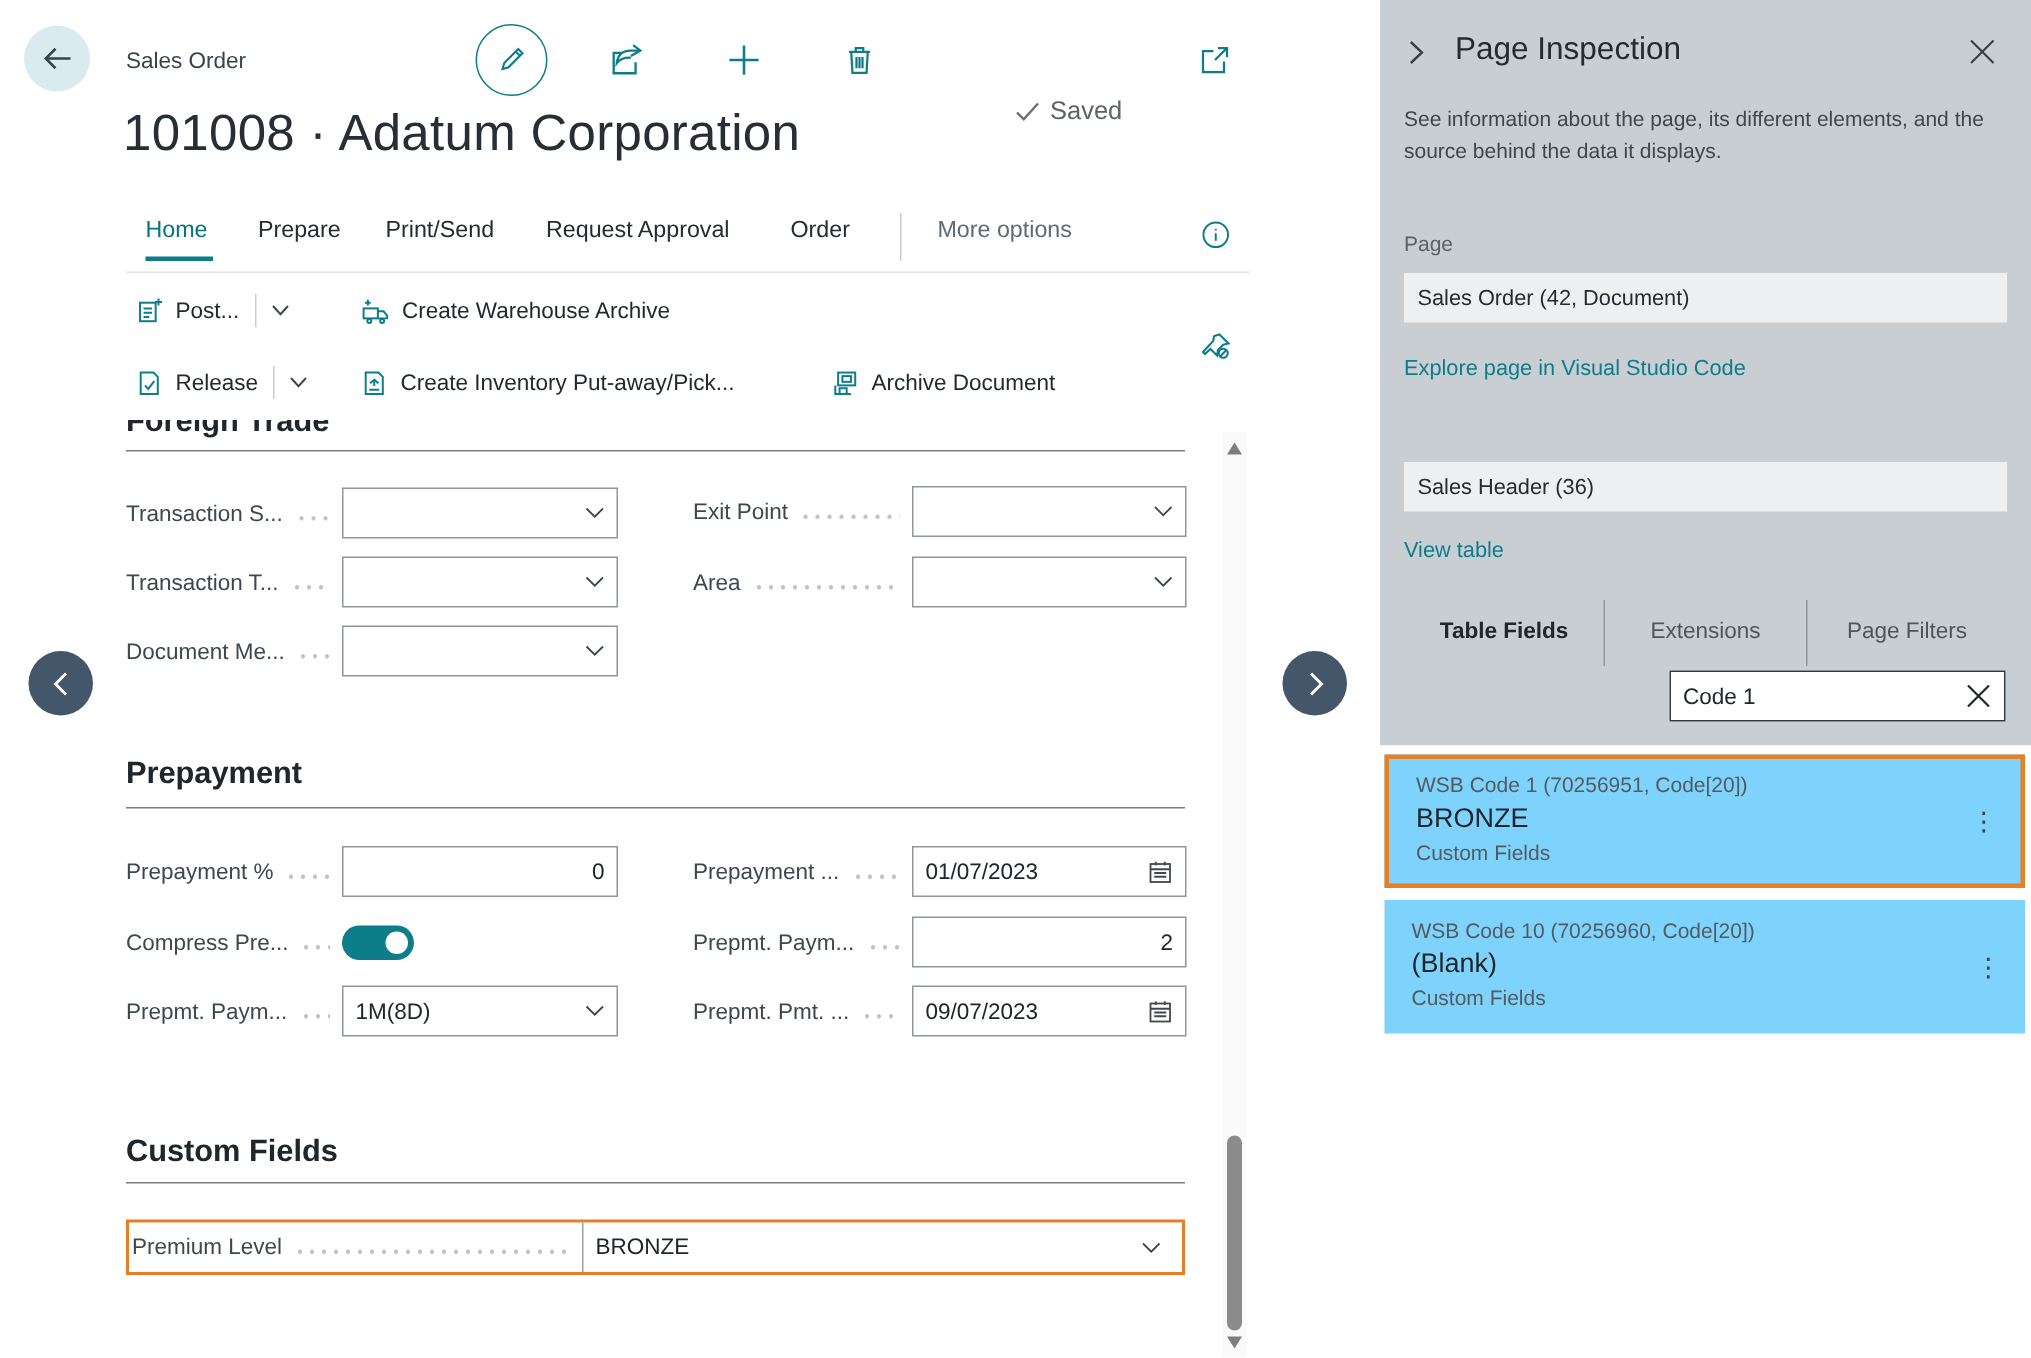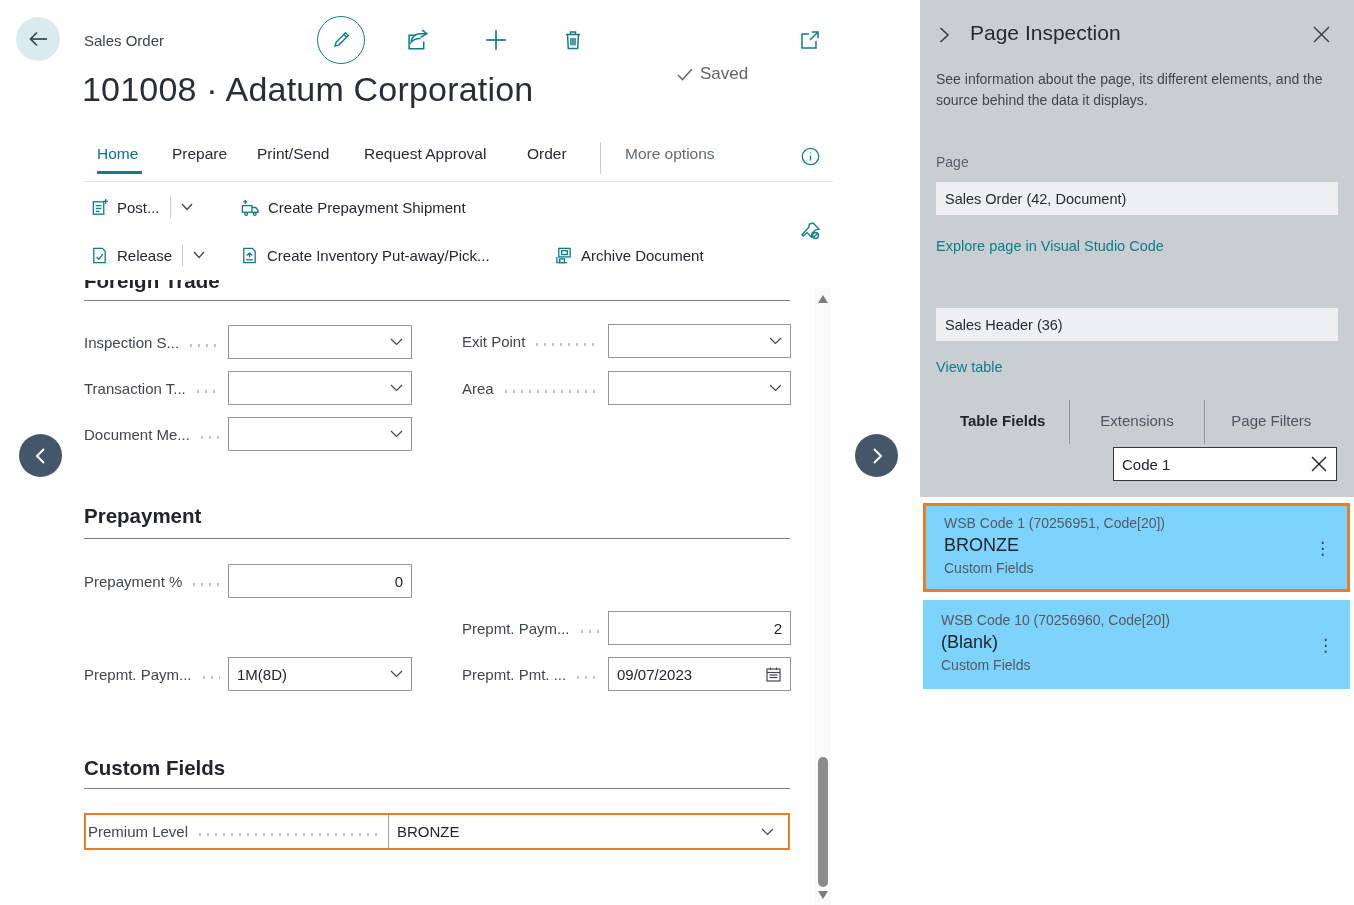--- a/index.html
+++ b/index.html
@@ -213,21 +213,21 @@
     <span>
       <svg width="20" height="19" viewBox="0 0 20 20" fill="none" stroke="#0e7d8a" stroke-width="1.4">
         <rect x="2" y="8" width="10" height="7"></rect>
           <path d="M12 10h4l2.5 3v2H12"></path>
           <circle cx="6" cy="16.8" r="1.4"></circle>
           <circle cx="15" cy="16.8" r="1.4"></circle>
         <line x1="5" y1="2" x2="5" y2="6"></line>
           <line x1="3" y1="4" x2="7" y2="4"></line>
       </svg>
     </span>
-    <span>Create Prepayment Shipment</span>
+    <span>Create Warehouse Archive</span>
   </div>
   <div class="rb-item" style="left:554px;top:194px;margin-top:48px;">
     <span>
       <svg width="19" height="19" viewBox="0 0 20 20" fill="none" stroke="#0e7d8a" stroke-width="1.4">
         <rect x="5" y="2.5" width="12" height="9"></rect>
           <rect x="8" y="5" width="6" height="4"></rect>
         <path d="M3 11.5v6h11"></path>
           <rect x="6" y="13.5" width="5" height="4"></rect>
       </svg>
     </span>
@@ -269,21 +269,21 @@
     </span>
   </div>
 
   <div class="content">
 
     <div class="sec-title" style="top:-11px;">Foreign Trade</div>
     <div class="sec-rule" style="top:20px;"></div>
 
     <div class="frow" style="left:84px;top:45px;">
       <div class="flabel" style="width:144px;">
-          <span>Inspection S...</span>
+          <span>Transaction S...</span>
           <span class="dots"></span>
         </div>
       <div class="fbox" style="width:184px;">
         <span class="fval"></span>
         <span class="caret">
             <svg width="13" height="8" viewBox="0 0 13 8" fill="none" stroke="#3f464d" stroke-width="1.2">
               <polyline points="1 1 6.5 6.5 12 1"></polyline>
             </svg>
           </span>
       </div>
@@ -350,32 +350,60 @@
 
     <div class="frow" style="left:84px;top:284px;">
       <div class="flabel" style="width:144px;">
           <span>Prepayment %</span>
           <span class="dots"></span>
         </div>
       <div class="fbox num" style="width:184px;">
         <span class="fval">0</span>
       </div>
     </div>
+    <div class="frow" style="left:84px;top:331px;">
+      <div class="flabel" style="width:144px;">
+          <span>Compress Pre...</span>
+          <span class="dots"></span>
+        </div>
+      <div class="toggle">
+          <div class="knob"></div>
+        </div>
+    </div>
     <div class="frow" style="left:84px;top:377px;">
       <div class="flabel" style="width:144px;">
           <span>Prepmt. Paym...</span>
           <span class="dots"></span>
         </div>
       <div class="fbox" style="width:184px;">
         <span class="fval">1M(8D)</span>
         <span class="caret">
             <svg width="13" height="8" viewBox="0 0 13 8" fill="none" stroke="#3f464d" stroke-width="1.2">
               <polyline points="1 1 6.5 6.5 12 1"></polyline>
             </svg>
           </span>
+      </div>
+    </div>
+    <div class="frow" style="left:462px;top:284px;">
+      <div class="flabel" style="width:146px;">
+          <span>Prepayment ...</span>
+          <span class="dots"></span>
+        </div>
+      <div class="fbox" style="width:183px;">
+        <span class="fval">01/07/2023</span>
+        <span class="caret">
+          <svg width="17" height="17" viewBox="0 0 17 17" fill="none" stroke="#41474d" stroke-width="1.2">
+            <rect x="2" y="3" width="13" height="12"></rect>
+              <line x1="2" y1="6.5" x2="15" y2="6.5"></line>
+            <line x1="5.5" y1="1.5" x2="5.5" y2="4"></line>
+              <line x1="11.5" y1="1.5" x2="11.5" y2="4"></line>
+            <line x1="4.5" y1="9" x2="12.5" y2="9"></line>
+              <line x1="4.5" y1="11.5" x2="12.5" y2="11.5"></line>
+          </svg>
+        </span>
       </div>
     </div>
     <div class="frow" style="left:462px;top:331px;">
       <div class="flabel" style="width:146px;">
           <span>Prepmt. Paym...</span>
           <span class="dots"></span>
         </div>
       <div class="fbox num" style="width:183px;">
         <span class="fval">2</span>
       </div>

